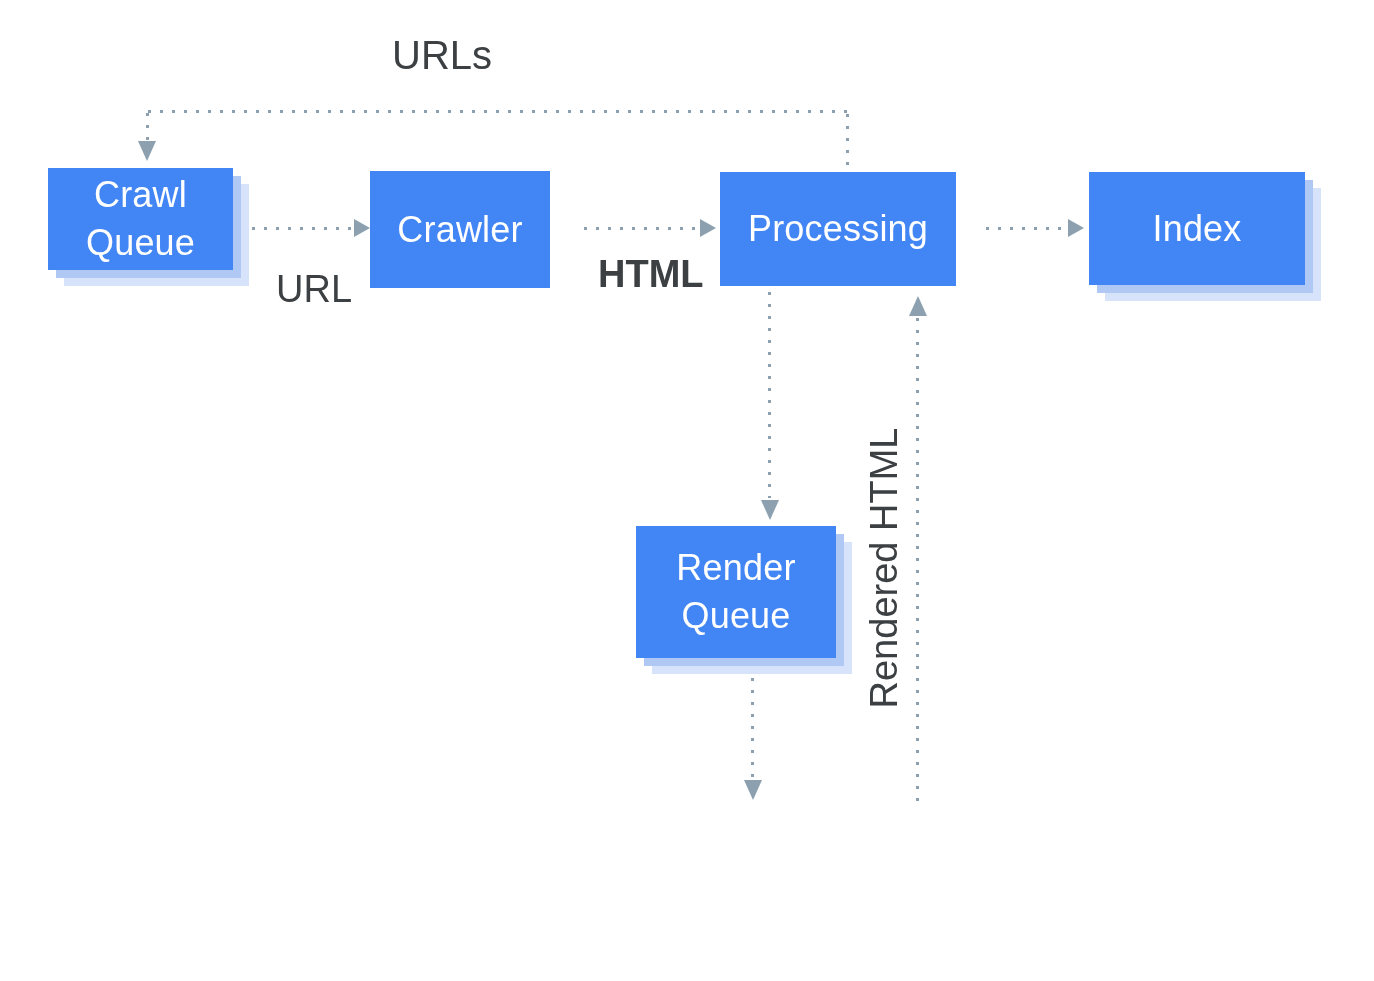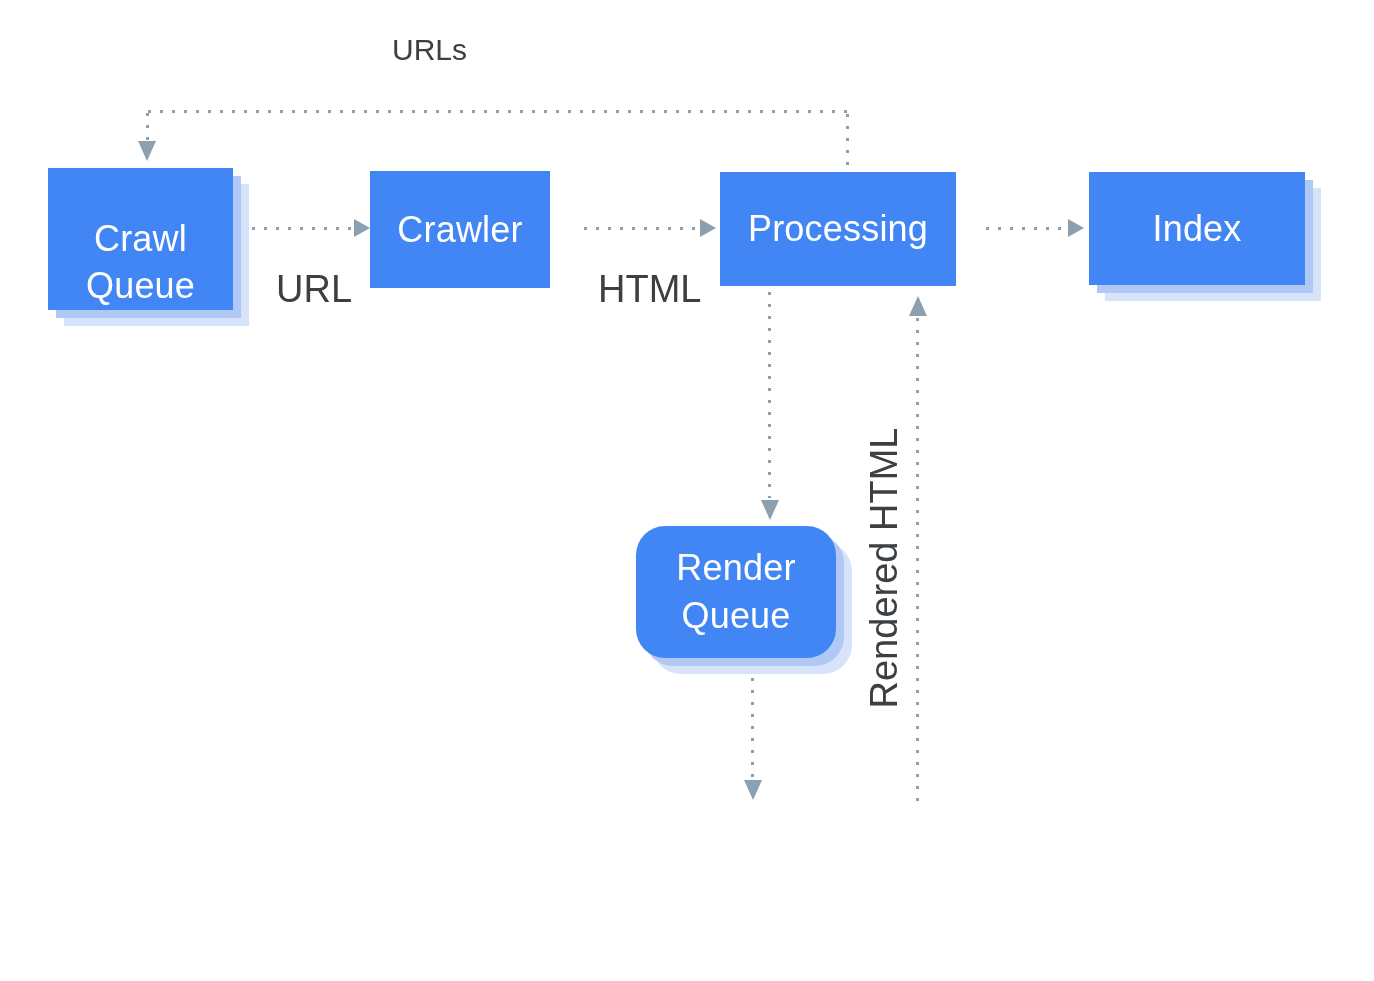--- a/index.html
+++ b/index.html
@@ -46,21 +46,21 @@
   .arr-right{border-top:9px solid transparent;border-bottom:9px solid transparent;border-left:16px solid var(--connector);}
   .arr-down{border-left:9px solid transparent;border-right:9px solid transparent;border-top:20px solid var(--connector);}
   .arr-up{border-left:9px solid transparent;border-right:9px solid transparent;border-bottom:20px solid var(--connector);}
   
   .edge-label{
     position:absolute;
     color:var(--label-text);
     font-size:38px;font-weight:500;
     white-space:nowrap;
   }
-  .edge-label.big{font-size:30px;}
+  .edge-label.big{font-size:40px;}
   .edge-label.vertical{
     transform:translate(-50%,-50%) rotate(-90deg);
   }
 </style>
 </head>
 <body>
 
 <div class="canvas">
 
   <div class="edge-label big" style="left:392px;top:33px;">URLs</div>
@@ -68,49 +68,49 @@
   <div class="dot-h" style="left:148px;top:110px;width:701px;"></div>
   <div class="dot-v" style="left:146px;top:113px;height:28px;"></div>
   <div class="arr arr-down" style="left:138px;top:141px;"></div>
 
   <div class="dot-h" style="left:252px;top:227px;width:100px;"></div>
   <div class="arr arr-right" style="left:354px;top:219px;"></div>
   <div class="edge-label" style="left:276px;top:268px;">URL</div>
 
   <div class="dot-h" style="left:584px;top:227px;width:112px;"></div>
   <div class="arr arr-right" style="left:700px;top:219px;"></div>
-  <div class="edge-label" style="left:598px;top:268px;">HTML</div>
+  <div class="edge-label" style="left:598px;top:253px;font-weight:bold;">HTML</div>
 
   <div class="dot-h" style="left:986px;top:227px;width:80px;"></div>
   <div class="arr arr-right" style="left:1068px;top:219px;"></div>
 
   <div class="dot-v" style="left:768px;top:292px;height:206px;"></div>
   <div class="arr arr-down" style="left:761px;top:500px;"></div>
 
   <div class="dot-v" style="left:751px;top:678px;height:100px;"></div>
   <div class="arr arr-down" style="left:744px;top:780px;"></div>
 
   <div class="dot-v" style="left:916px;top:318px;height:489px;"></div>
   <div class="arr arr-up" style="left:909px;top:296px;"></div>
   <div class="edge-label vertical" style="left:884px;top:568px;">Rendered HTML</div>
 
-  <div class="node shadowed" style="left:48px;top:168px;width:185px;height:142px;align-items:flex-end;">
+  <div class="node shadowed" style="left:48px;top:168px;width:185px;height:102px;">
     <span>Crawl Queue</span>
   </div>
 
   <div class="node" style="left:370px;top:171px;width:180px;height:117px;">
     <span>Crawler</span>
   </div>
 
   <div class="node" style="left:720px;top:172px;width:236px;height:114px;">
     <span>Processing</span>
   </div>
 
   <div class="node shadowed" style="left:1089px;top:172px;width:216px;height:113px;">
     <span>Index</span>
   </div>
 
-  <div class="node shadowed" style="left:636px;top:526px;width:200px;height:132px;border-radius:29px;">
+  <div class="node shadowed" style="left:636px;top:526px;width:200px;height:132px;">
     <span>Render Queue</span>
   </div>
 
 
 </div>
 
 </body></html>

